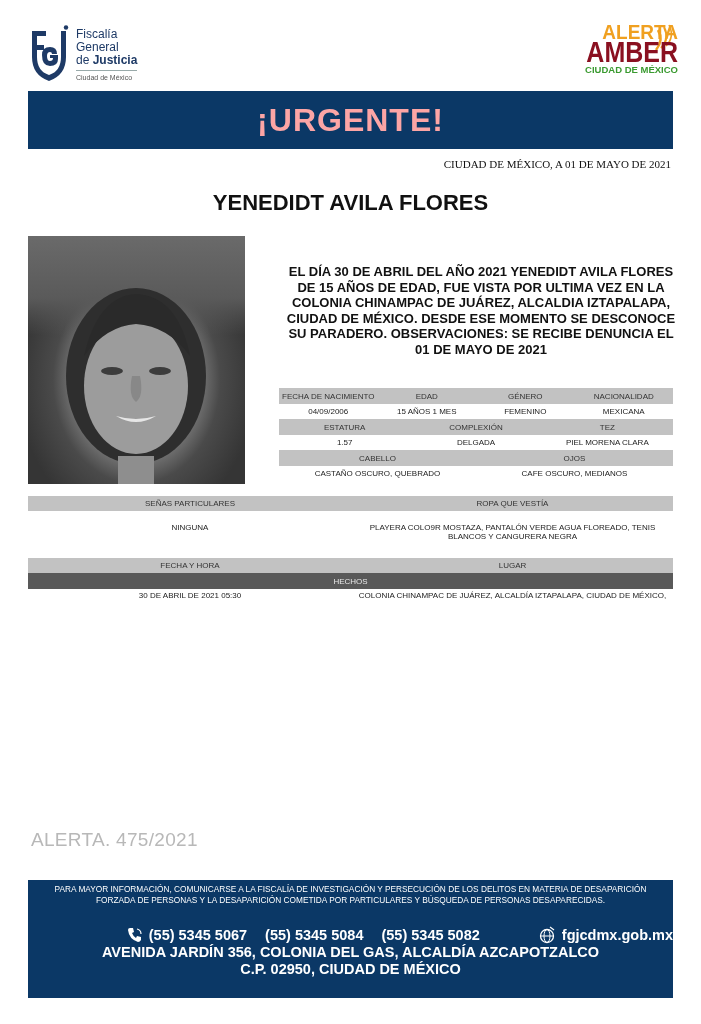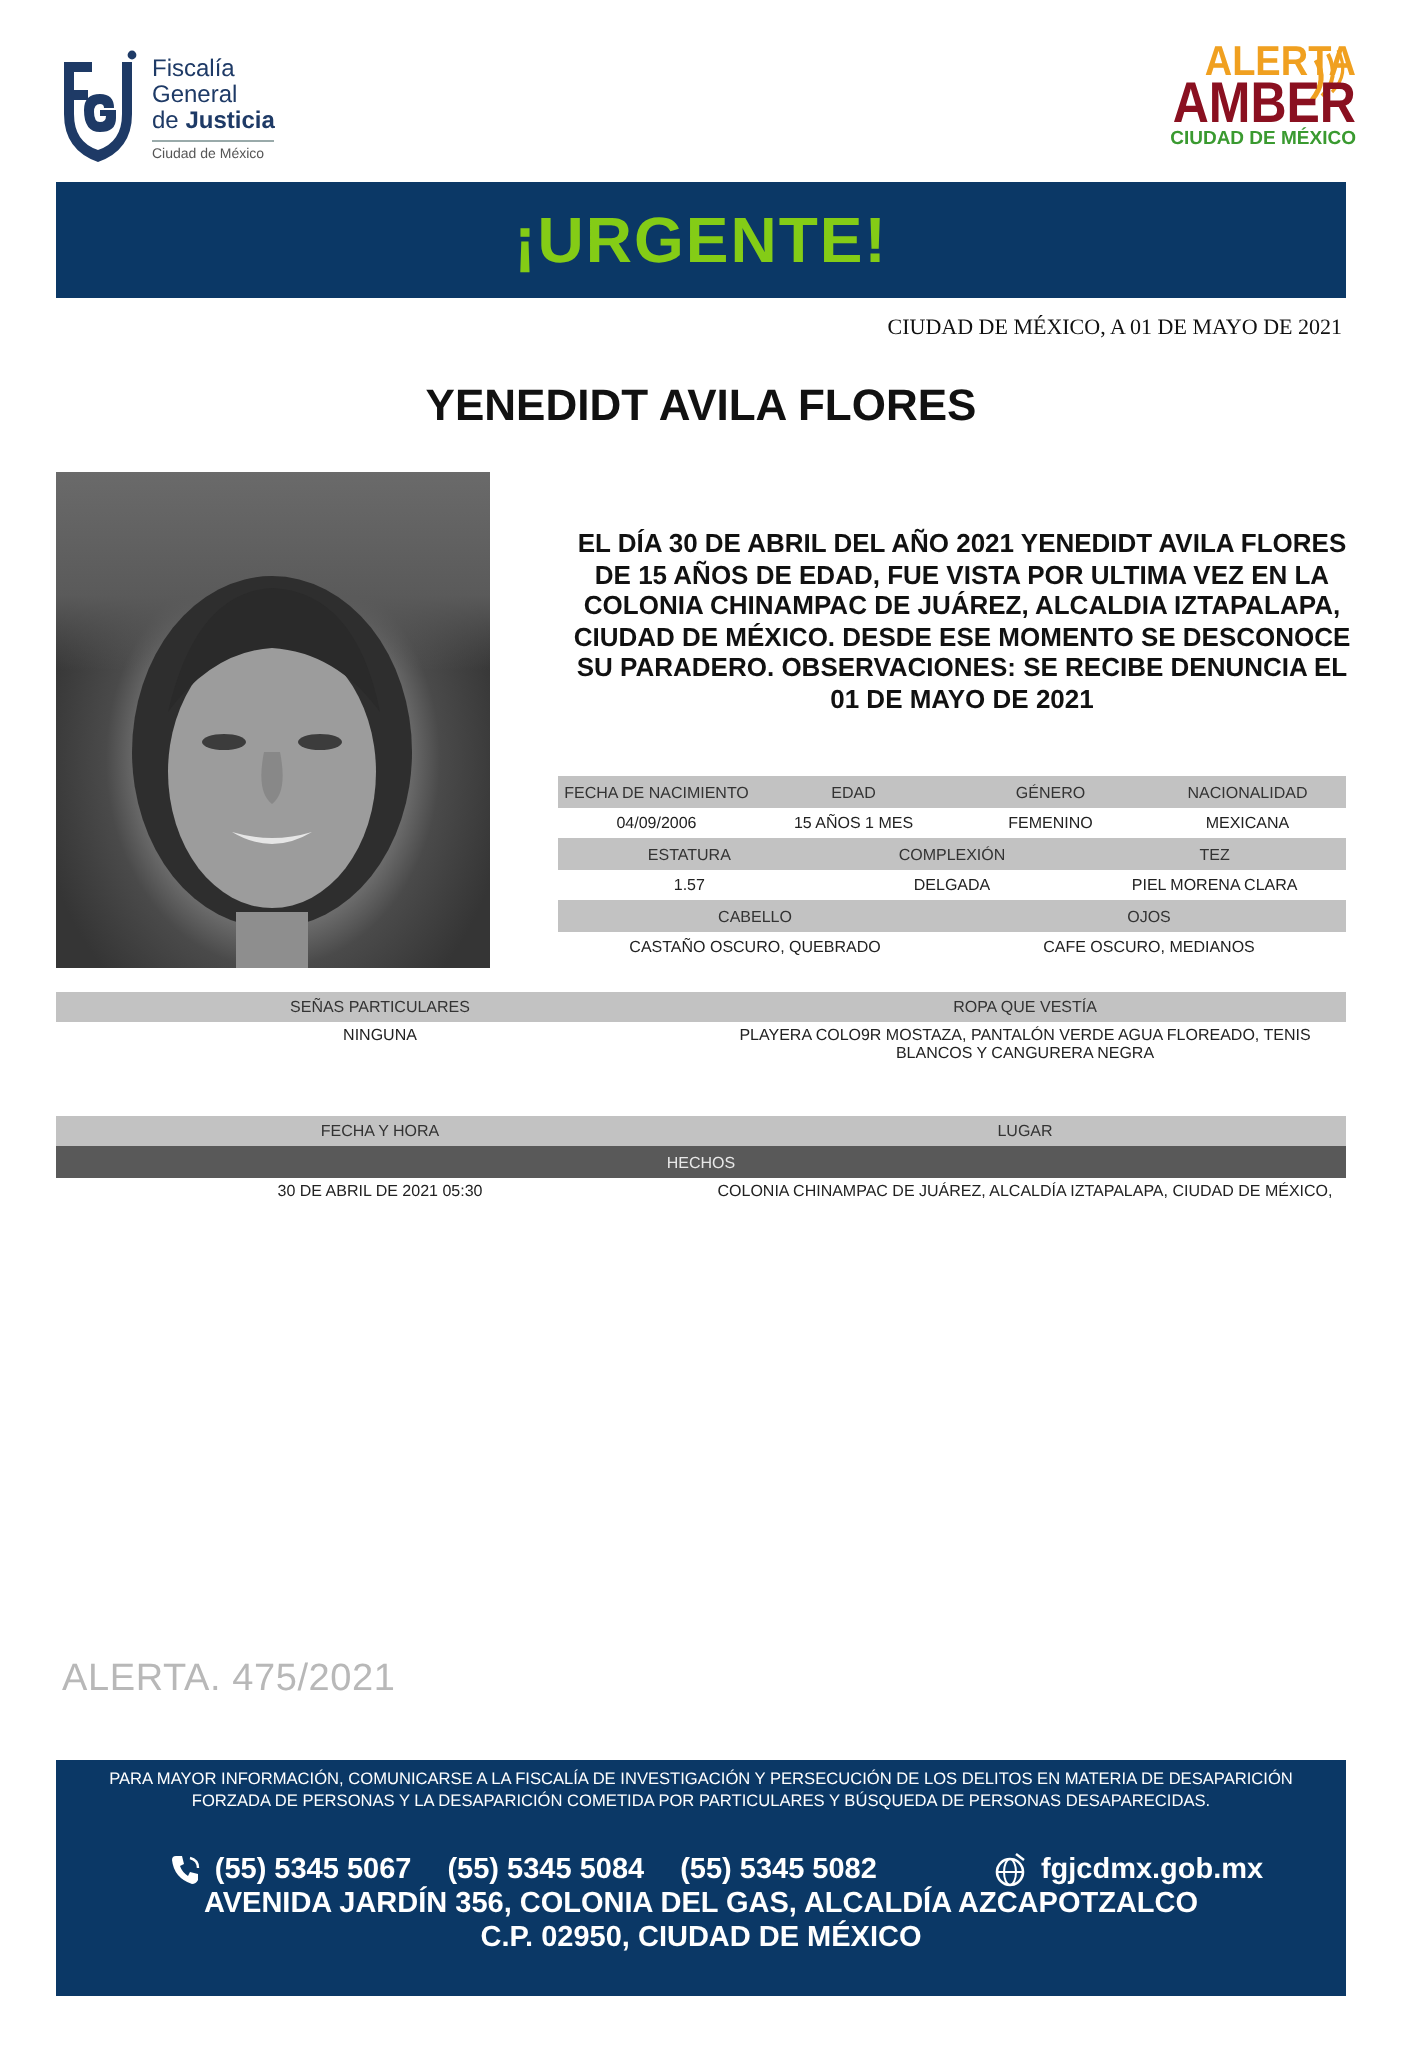--- a/index.html
+++ b/index.html
@@ -12,21 +12,21 @@
   .logo-text .b { font-weight: bold; }
   .logo-text .small { font-size: 7px; color: #555; border-top: 1px solid #9aa; margin-top: 3px; padding-top: 2px; line-height: 10px; }
 
   .logo-amber { position: absolute; left: 578px; top: 22px; width: 100px; height: 64px; text-align: right; }
   .amber-1 { font-weight: bold; font-size: 19px; color: #f0a020; letter-spacing: 0px; line-height: 19px; transform: scaleY(1.1); }
   .amber-2 { font-weight: bold; font-size: 25px; color: #8a1020; line-height: 23px; transform: scaleY(1.15); }
   .amber-3 { font-weight: bold; font-size: 9.5px; color: #3a9a30; line-height: 12px; }
   .amber-waves { position: absolute; right: 2px; top: 2px; }
 
   .banner { position: absolute; left: 28px; top: 91px; width: 645px; height: 58px; background: #0b3866; display: flex; align-items: center; justify-content: center; }
-  .banner span { color: #84cc16; font-weight: bold; font-size: 32px; letter-spacing: 1px; }
+  .banner span { color: #fca5a5; font-weight: bold; font-size: 32px; letter-spacing: 1px; }
 
   .date-line { position: absolute; right: 30px; top: 158px; font-size: 11px; color: #111; font-family: Liberation Serif, serif; }
   .name { position: absolute; left: 0; width: 701px; top: 190px; text-align: center; font-weight: bold; font-size: 22px; color: #111; }
 
   .photo { position: absolute; left: 28px; top: 236px; width: 217px; height: 248px; overflow: hidden;
     background: radial-gradient(ellipse 55% 60% at 50% 58%, #9a9a9a 0%, #8a8a8a 45%, #4a4a4a 70%, #353535 100%); }
   .photo .bg { position: absolute; inset: 0; background: linear-gradient(180deg, #6a6a6a 0%, #5a5a5a 25%, transparent 40%); }
 
   .desc { position: absolute; left: 285px; top: 264px; width: 392px; text-align: center; font-weight: bold; font-size: 13px; line-height: 15.5px; color: #111; }
 
@@ -39,21 +39,21 @@
 
   .info { left: 279px; top: 388px; width: 394px; }
   .senas { left: 28px; top: 496px; width: 645px; }
   .hechos { left: 28px; top: 558px; width: 645px; }
 
   .alerta-num { position: absolute; left: 31px; top: 829px; font-size: 19px; color: #b8b8b8; letter-spacing: 0.3px; }
 
   .footer { position: absolute; left: 28px; top: 880px; width: 645px; height: 118px; background: #0b3866; color: #fff; }
   .footer .info-text { text-align: center; font-size: 8.3px; line-height: 10.5px; margin-top: 4px; padding: 0 16px; }
   .footer .contact { position: absolute; top: 46px; left: 0; width: 645px; text-align: center; font-weight: bold; font-size: 14.5px; line-height: 16.5px; }
-  .phones { display: flex; justify-content: center; align-items: center; gap: 18px; padding-left: 16px; }
+  .phones { display: flex; justify-content: flex-end; align-items: center; gap: 18px; padding-left: 16px; }
   .ico { display: inline-block; vertical-align: middle; margin-right: 6px; }
 </style>
 </head>
 <body>
 
 <div class="logo-fgj">
   <div class="logo-mark">
     <svg width="42" height="58" viewBox="0 0 42 58">
       <path d="M3 6 H18 V11 H9 V20 H16 V25 H9 V32 Q9 46 21 50 Q33 46 33 32 V6 H38 V32 Q38 50 21 56 Q4 50 4 32 V6 Z" fill="#1e3a66"></path>
       <path d="M14 30 Q14 22 22 22 Q29 22 29 29 H24 Q24 27 22 27 Q19 27 19 31 Q19 36 22 36 Q25 36 25 33 H22 V30 H30 V34 Q30 41 22 41 Q14 41 14 30 Z" fill="#1e3a66"></path>
@@ -133,21 +133,21 @@
     <div class="cell">CASTAÑO OSCURO, QUEBRADO</div>
     <div class="cell">CAFE OSCURO, MEDIANOS</div>
   </div>
 </div>
 
 <div class="tbl senas">
   <div class="row hdr-light" style="height:15px">
     <div class="cell" style="flex:0 0 324px">SEÑAS PARTICULARES</div>
     <div class="cell">ROPA QUE VESTÍA</div>
   </div>
-  <div class="row" style="align-items:flex-start; padding-top:2px; line-height:9px">
+  <div class="row" style="align-items:flex-start; padding-top:12px; line-height:9px">
     <div class="cell" style="flex:0 0 324px">NINGUNA</div>
     <div class="cell" style="padding:0 4px">PLAYERA COLO9R MOSTAZA, PANTALÓN VERDE AGUA FLOREADO, TENIS BLANCOS Y CANGURERA NEGRA</div>
   </div>
 </div>
 
 <div class="tbl hechos">
   <div class="row hdr-light" style="height:15px">
     <div class="cell" style="flex:0 0 324px">FECHA Y HORA</div>
     <div class="cell">LUGAR</div>
   </div>

